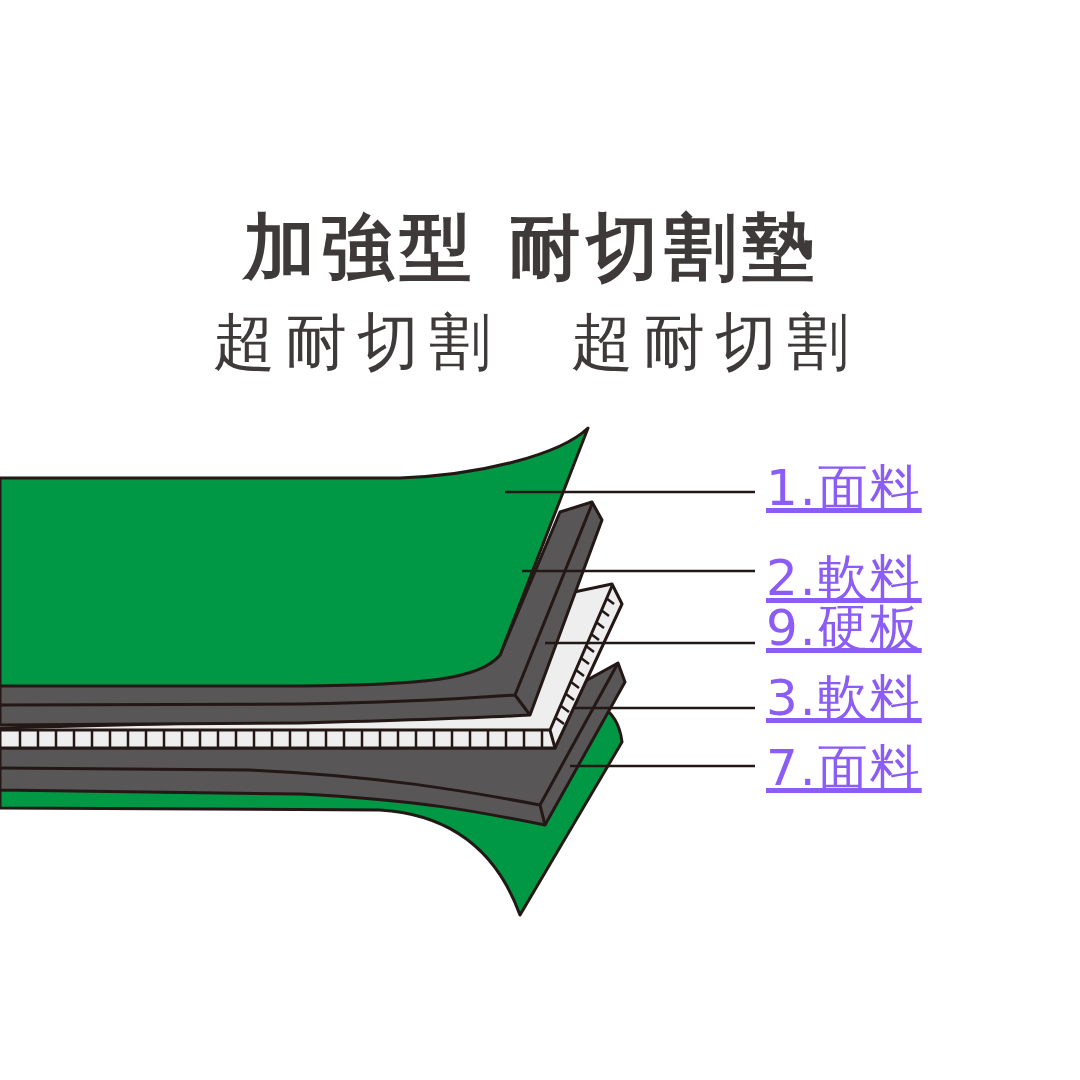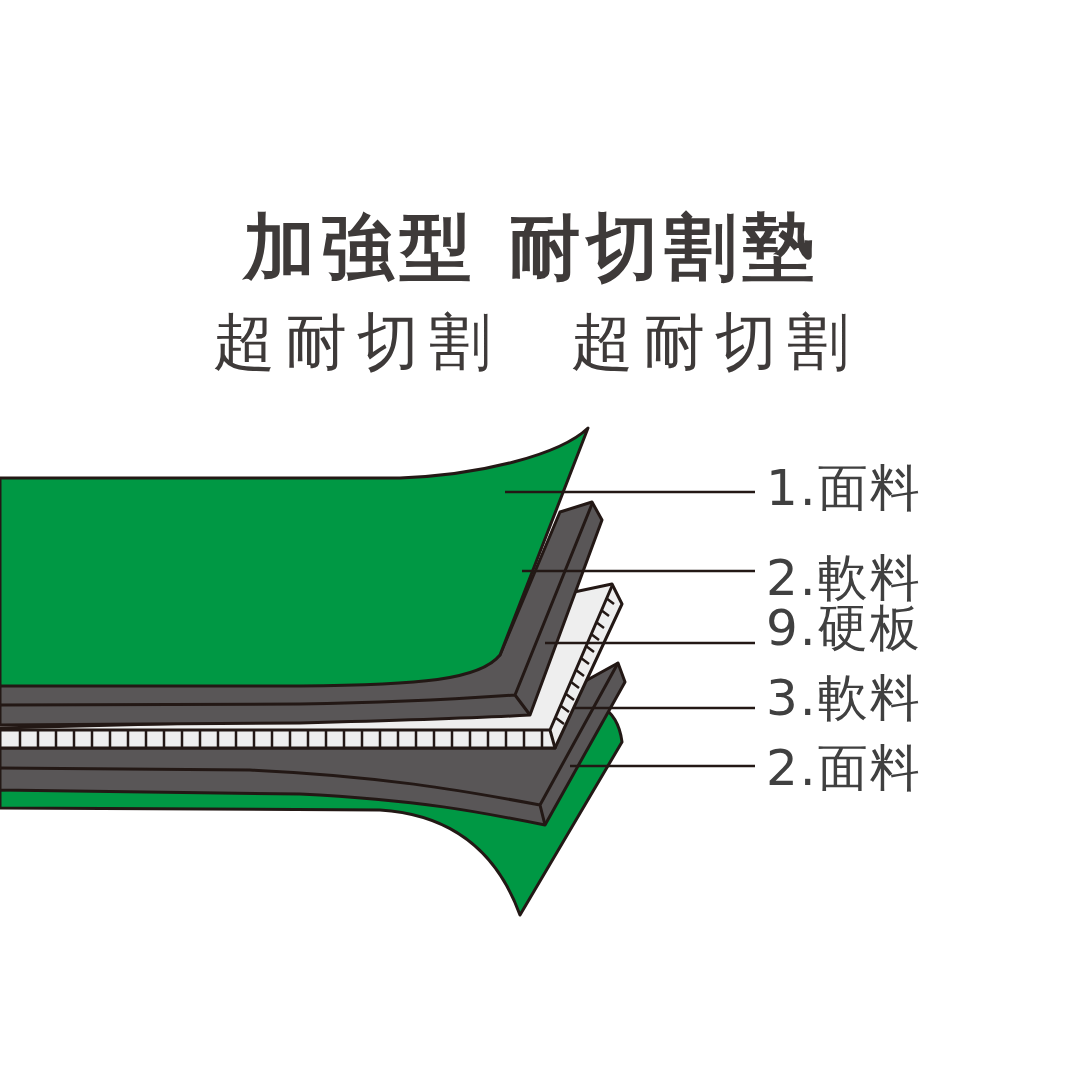--- a/index.html
+++ b/index.html
@@ -3,21 +3,21 @@
   <meta charset="utf-8">
   <style>
     html, body { margin: 0; padding: 0; background: #ffffff; }
     body { width: 1080px; height: 1080px; position: relative; overflow: hidden;
            font-family: "DejaVu Sans", "Liberation Sans", sans-serif; }
     .title { position: absolute; left: 0; width: 1080px; text-align: center; color: #3e3a39; }
     .title-main { top: 200px; font-size: 72px; font-weight: bold; letter-spacing: 6px; left: -8px; }
     .title-sub { top: 300px; font-size: 62px; font-weight: normal; letter-spacing: 10px; left: -4px; }
     .title-sub .gap { display: inline-block; width: 70px; }
     svg.diagram { position: absolute; left: 0; top: 0; }
-    .label { position: absolute; left: 766px; font-size: 50px; color: #404040; letter-spacing: 2px; line-height: 1; }
+    .label { position: absolute; left: 766px; font-size: 50px; color: #8b5cf6; letter-spacing: 2px; line-height: 1; text-decoration: underline; }
   </style>
 </head>
 <body>
 
 <div class="title title-main">加強型 耐切割墊</div>
 <div class="title title-sub">
   <span>超耐切割</span><span class="gap"></span><span>超耐切割</span>
 </div>
 
 <svg class="diagram" width="1080" height="1080" viewBox="0 0 1080 1080">
@@ -47,13 +47,13 @@
     <line x1="545" y1="643" x2="755" y2="643"></line>
     <line x1="575" y1="708" x2="755" y2="708"></line>
     <line x1="570" y1="766" x2="755" y2="766"></line>
   </g>
 </svg>
 
 <div class="label" style="top:463px">1.面料</div>
 <div class="label" style="top:553px">2.軟料</div>
 <div class="label" style="top:603px">9.硬板</div>
 <div class="label" style="top:673px">3.軟料</div>
-<div class="label" style="top:743px">2.面料</div>
+<div class="label" style="top:743px">7.面料</div>
 
 </body></html>

